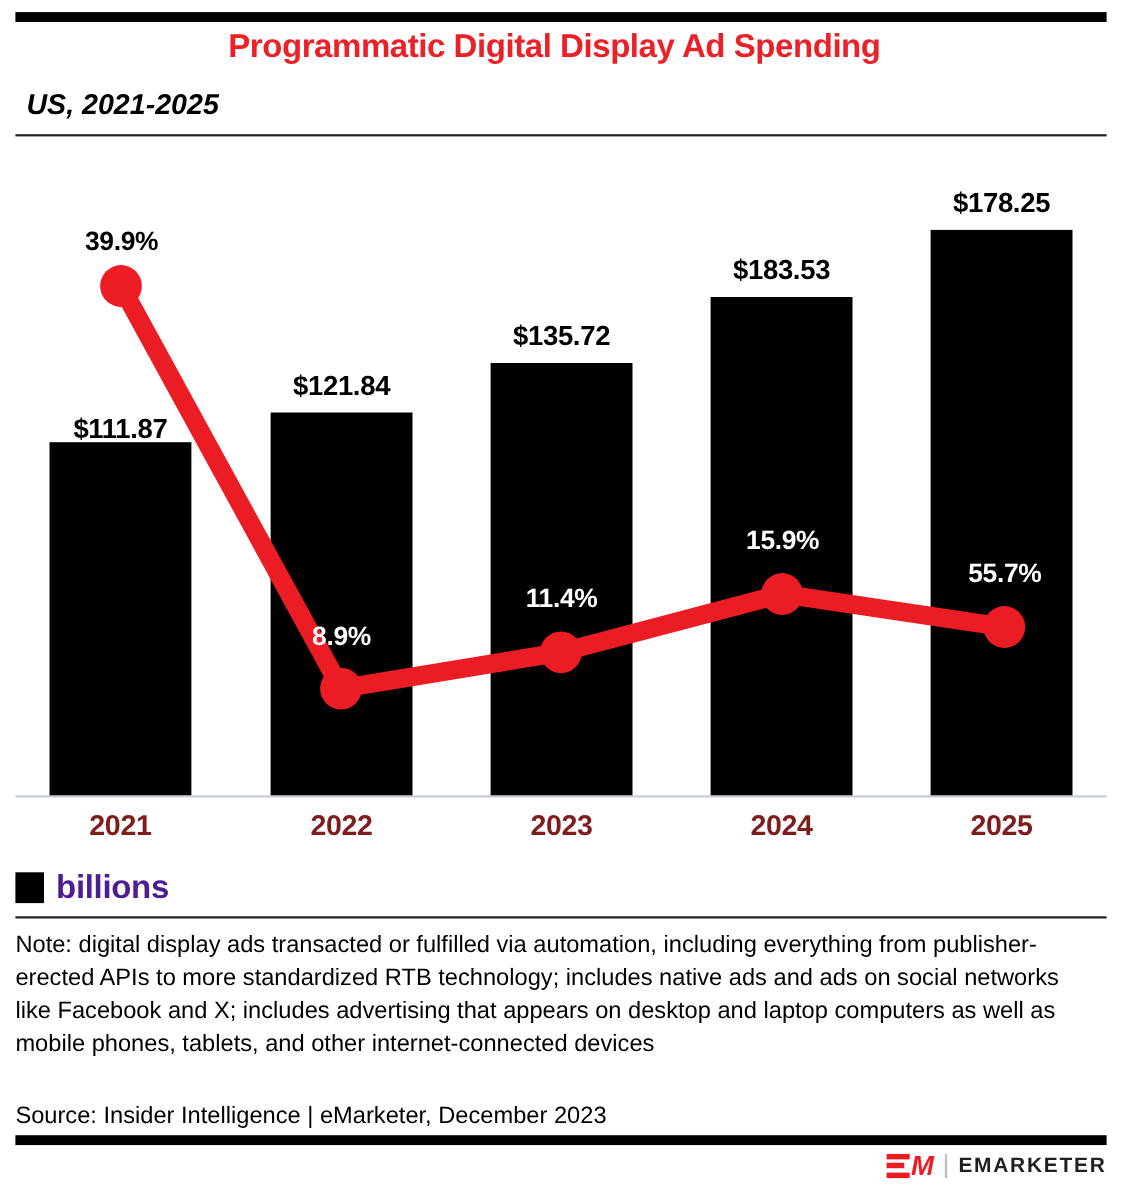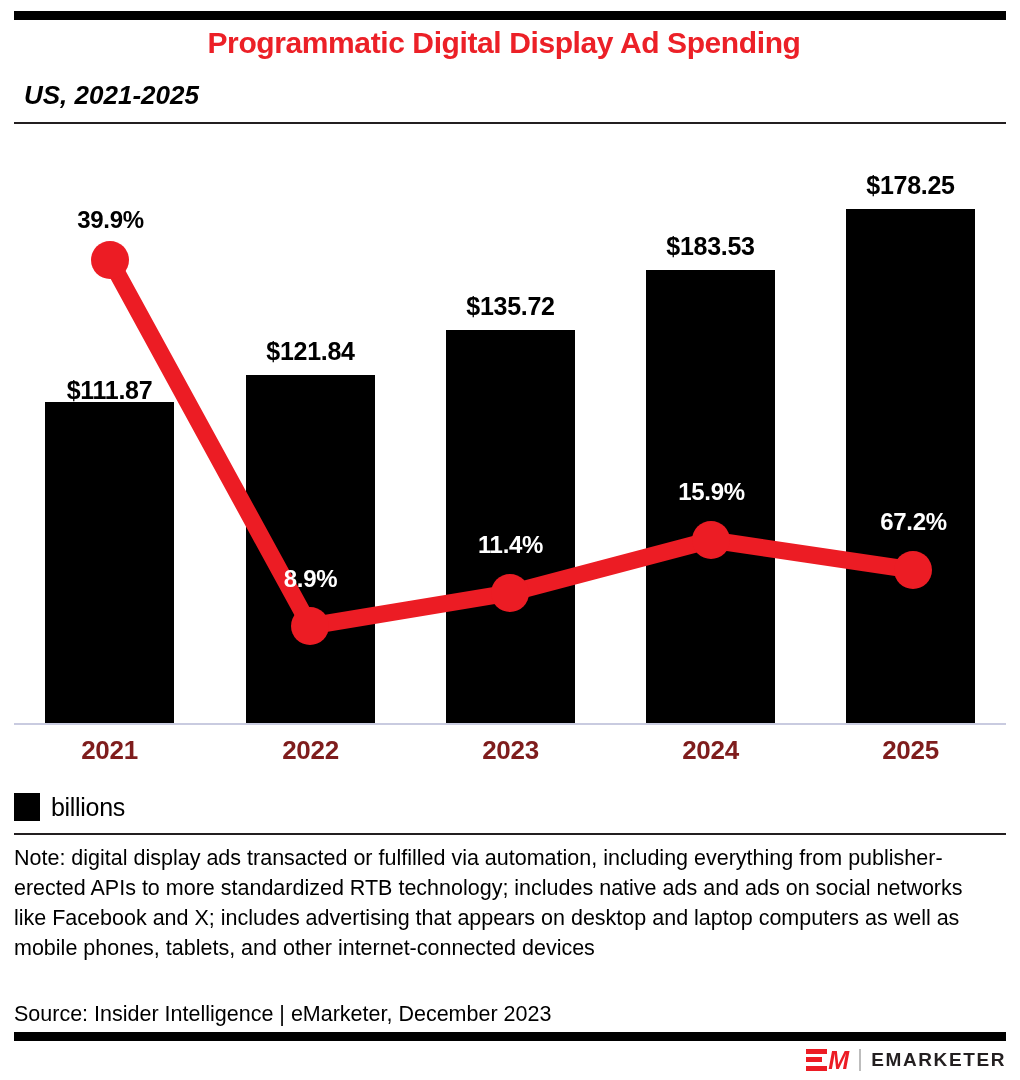--- a/index.html
+++ b/index.html
@@ -132,23 +132,23 @@
     background: #000000;
     margin-right: 11px;
   }
   .swatch-circle {
     width: 27px; height: 27px;
     border-radius: 50%;
     background: #EC1C24;
     margin-right: 11px;
   }
   .legend-text {
-    font-size: 25px;
-    font-weight: normal;
-    color: #000000;
+    font-size: 30px;
+    font-weight: bold;
+    color: #4c1d95;
     letter-spacing: -0.3px;
   }
   .rule-legend {
     position: absolute;
     left: 14px; top: 833px;
     width: 992px; height: 2px;
     background: #231f20;
   }
 
   
@@ -254,21 +254,21 @@
       <circle cx="310" cy="486" r="19" fill="#EC1C24"></circle>
       <circle cx="510" cy="453" r="19" fill="#EC1C24"></circle>
       <circle cx="711" cy="400" r="19" fill="#EC1C24"></circle>
       <circle cx="913" cy="430" r="19" fill="#EC1C24"></circle>
     </svg>
 
     <div class="pct-label pct-outside" style="left:46px; width:129px; top:66px;">39.9%</div>
     <div class="pct-label pct-inside" style="left:246px; width:129px; top:425px;">8.9%</div>
     <div class="pct-label pct-inside" style="left:446px; width:129px; top:391px;">11.4%</div>
     <div class="pct-label pct-inside" style="left:647px; width:129px; top:338px;">15.9%</div>
-    <div class="pct-label pct-inside" style="left:849px; width:129px; top:368px;">67.2%</div>
+    <div class="pct-label pct-inside" style="left:849px; width:129px; top:368px;">55.7%</div>
   </div>
 
   <div class="xtick" style="left:45px; width:129px;">2021</div>
   <div class="xtick" style="left:246px; width:129px;">2022</div>
   <div class="xtick" style="left:446px; width:129px;">2023</div>
   <div class="xtick" style="left:646px; width:129px;">2024</div>
   <div class="xtick" style="left:846px; width:129px;">2025</div>
 
   <div class="legend">
     <div class="legend-item">

